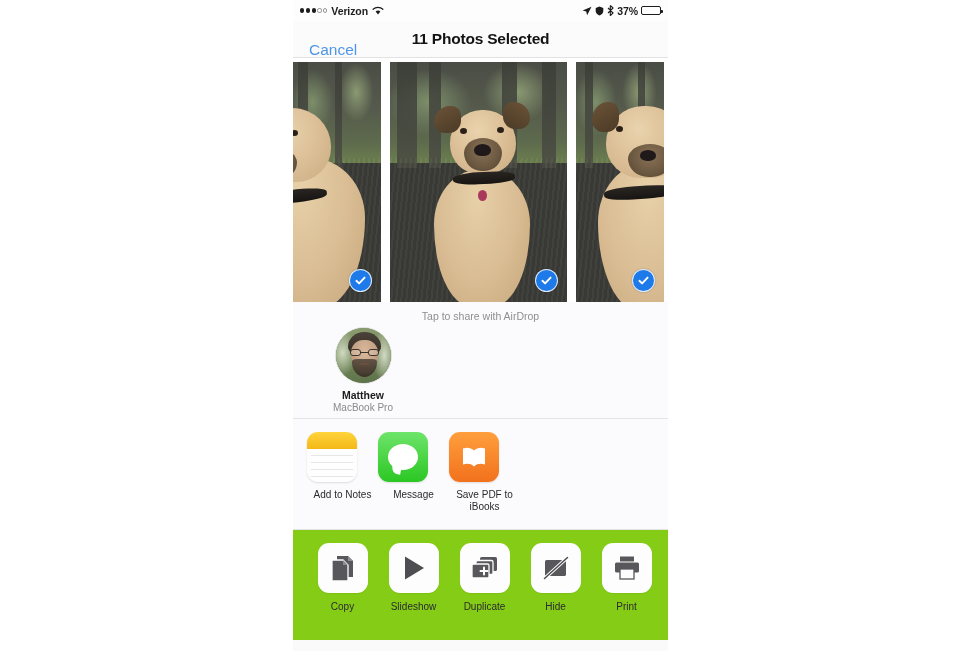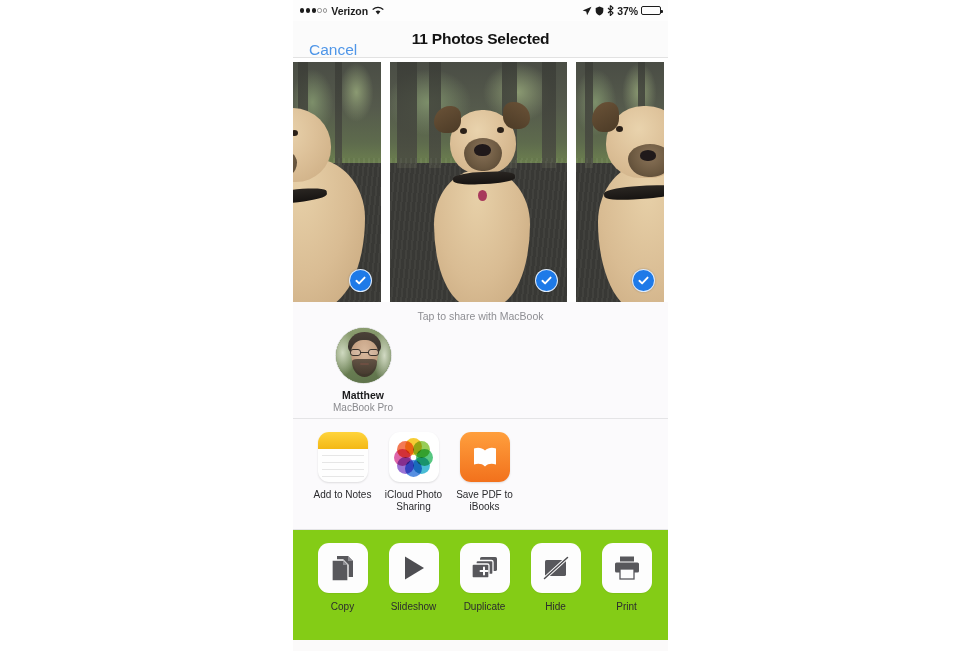--- a/index.html
+++ b/index.html
@@ -247,21 +247,21 @@
     position: relative;
     height: 111px;
     background: #fbfafc;
     display: flex;
     align-items: flex-start;
     padding: 13px 0 0 14px;
     border-bottom: 1px solid #e4e4e6;
   }
   .app-item {
     width: 71px;
-    display: flex; flex-direction: column; align-items: center;
+    display: flex; flex-direction: column; 
     cursor: pointer;
   }
   .app-ico {
     width: 50px; height: 50px; border-radius: 11px;
     position: relative; overflow: hidden;
     box-shadow: 0 1px 2px rgba(0,0,0,.12);
   }
   .app-label {
     margin-top: 7px;
     font-size: 10px; line-height: 11.5px;
@@ -422,21 +422,21 @@
         </div>
         <div class="check-badge">
           <svg width="13" height="13" viewBox="0 0 13 13">
               <path d="M2.4 6.8 L5.1 9.4 L10.6 3.6" stroke="#fff" stroke-width="1.9" fill="none" stroke-linecap="round" stroke-linejoin="round"></path>
             </svg>
         </div>
       </div>
     </div>
 
     <div class="airdrop">
-      <div class="airdrop-hint">Tap to share with MacBook</div>
+      <div class="airdrop-hint">Tap to share with AirDrop</div>
       <div class="airdrop-target">
         <div class="avatar">
           <div class="av-bg"></div>
           <div class="av-hair"></div>
           <div class="av-face"></div>
           <div class="av-beard"></div>
           <div class="av-mouth"></div>
           <div class="av-glasses">
               <i class="l"></i>
               <b></b>
@@ -454,35 +454,28 @@
         <div class="app-ico ico-notes">
           <div class="hdr"></div>
           <div class="ln" style="top:23px"></div>
           <div class="ln" style="top:30px"></div>
           <div class="ln" style="top:37px"></div>
           <div class="ln" style="top:44px"></div>
         </div>
         <div class="app-label">Add to Notes</div>
       </div>
 
-
-
       <div class="app-item">
-        <div class="app-ico ico-photos">
-          <i class="petal" style="background:#f5c518;transform:translate(0px,-11px)"></i>
-          <i class="petal" style="background:#8ac642;transform:translate(8px,-8px)"></i>
-          <i class="petal" style="background:#3fbf6f;transform:translate(11px,0px)"></i>
-          <i class="petal" style="background:#2fb4d0;transform:translate(8px,8px)"></i>
-          <i class="petal" style="background:#3f7fdd;transform:translate(0px,11px)"></i>
-          <i class="petal" style="background:#8c5fd0;transform:translate(-8px,8px)"></i>
-          <i class="petal" style="background:#d94f9e;transform:translate(-11px,0px)"></i>
-          <i class="petal" style="background:#f2673c;transform:translate(-8px,-8px)"></i>
-        </div>
-        <div class="app-label">iCloud Photo Sharing</div>
-      </div>
+        <div class="app-ico ico-msg">
+          <div class="bubble"></div>
+        </div>
+        <div class="app-label">Message</div>
+      </div>
+
+
 
       <div class="app-item">
         <div class="app-ico ico-ibooks">
           <svg width="30" height="24" viewBox="0 0 30 24">
             <path d="M15 5.5 C12 2.5 8 2.2 4 3.4 V19.6 C8 18.3 12 18.6 15 21.4 Z" fill="#fff"></path>
             <path d="M15 5.5 C18 2.5 22 2.2 26 3.4 V19.6 C22 18.3 18 18.6 15 21.4 Z" fill="#fff"></path>
           </svg>
         </div>
         <div class="app-label">Save PDF to iBooks</div>
       </div>

